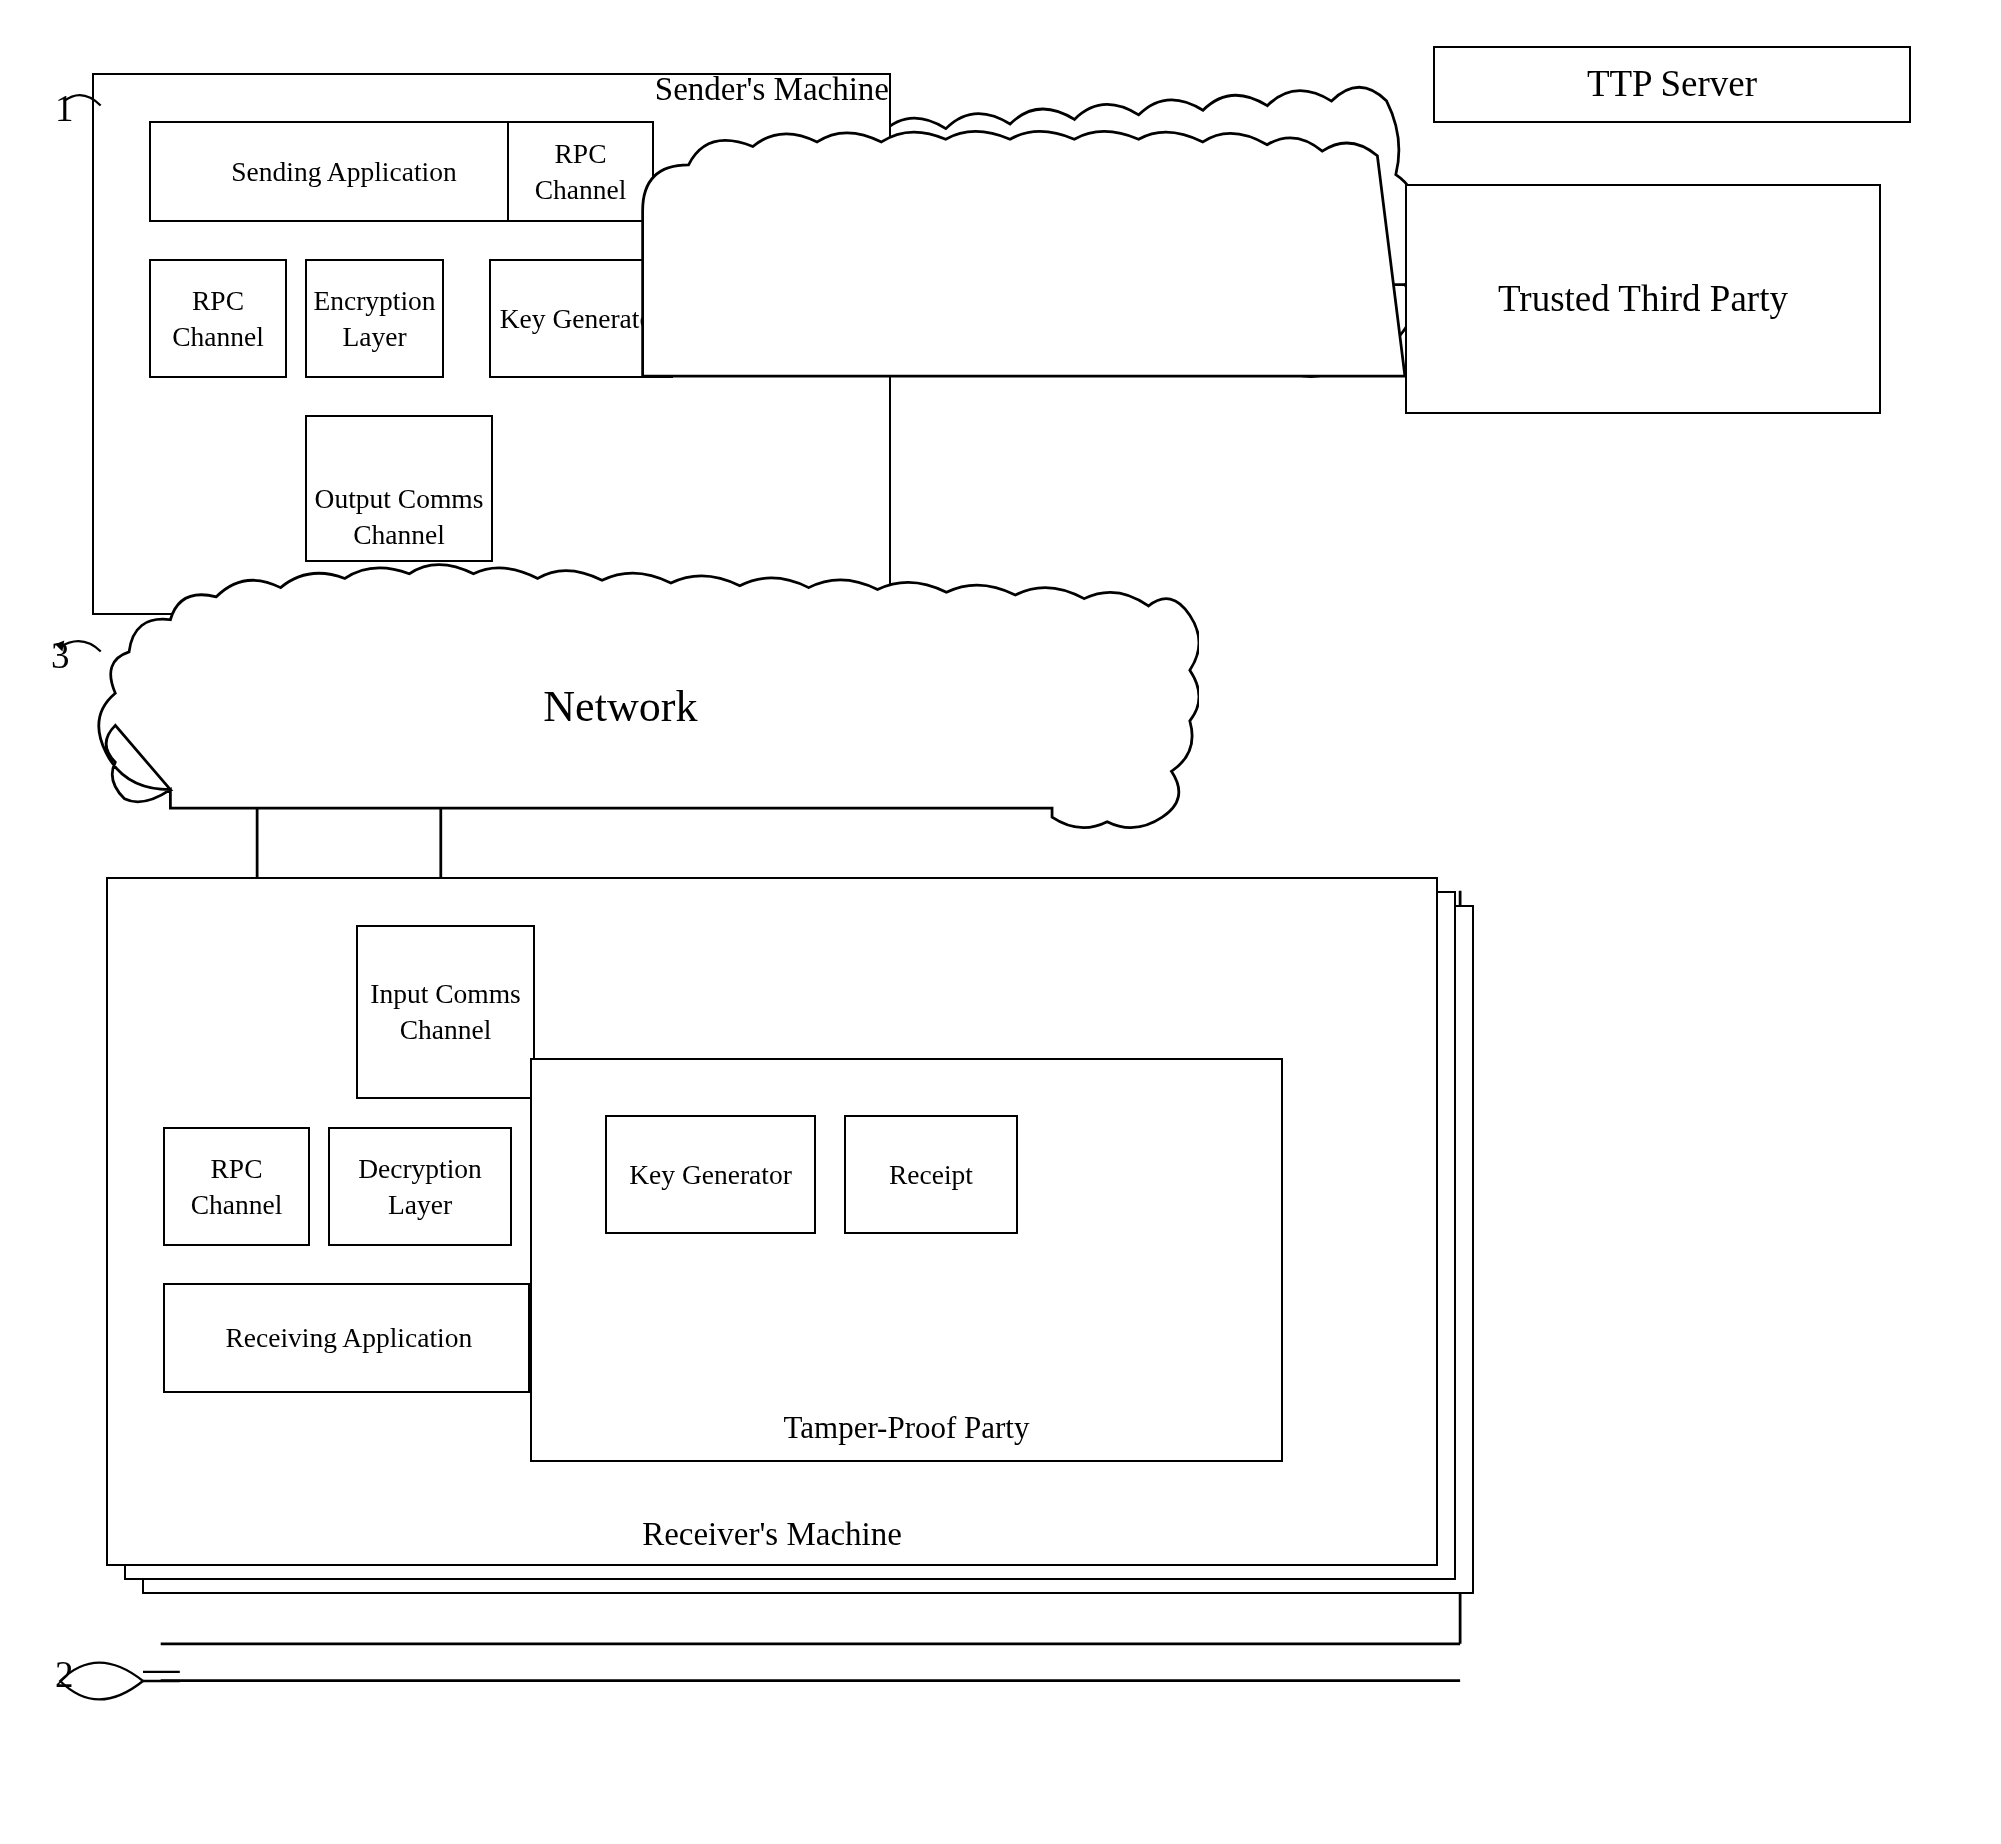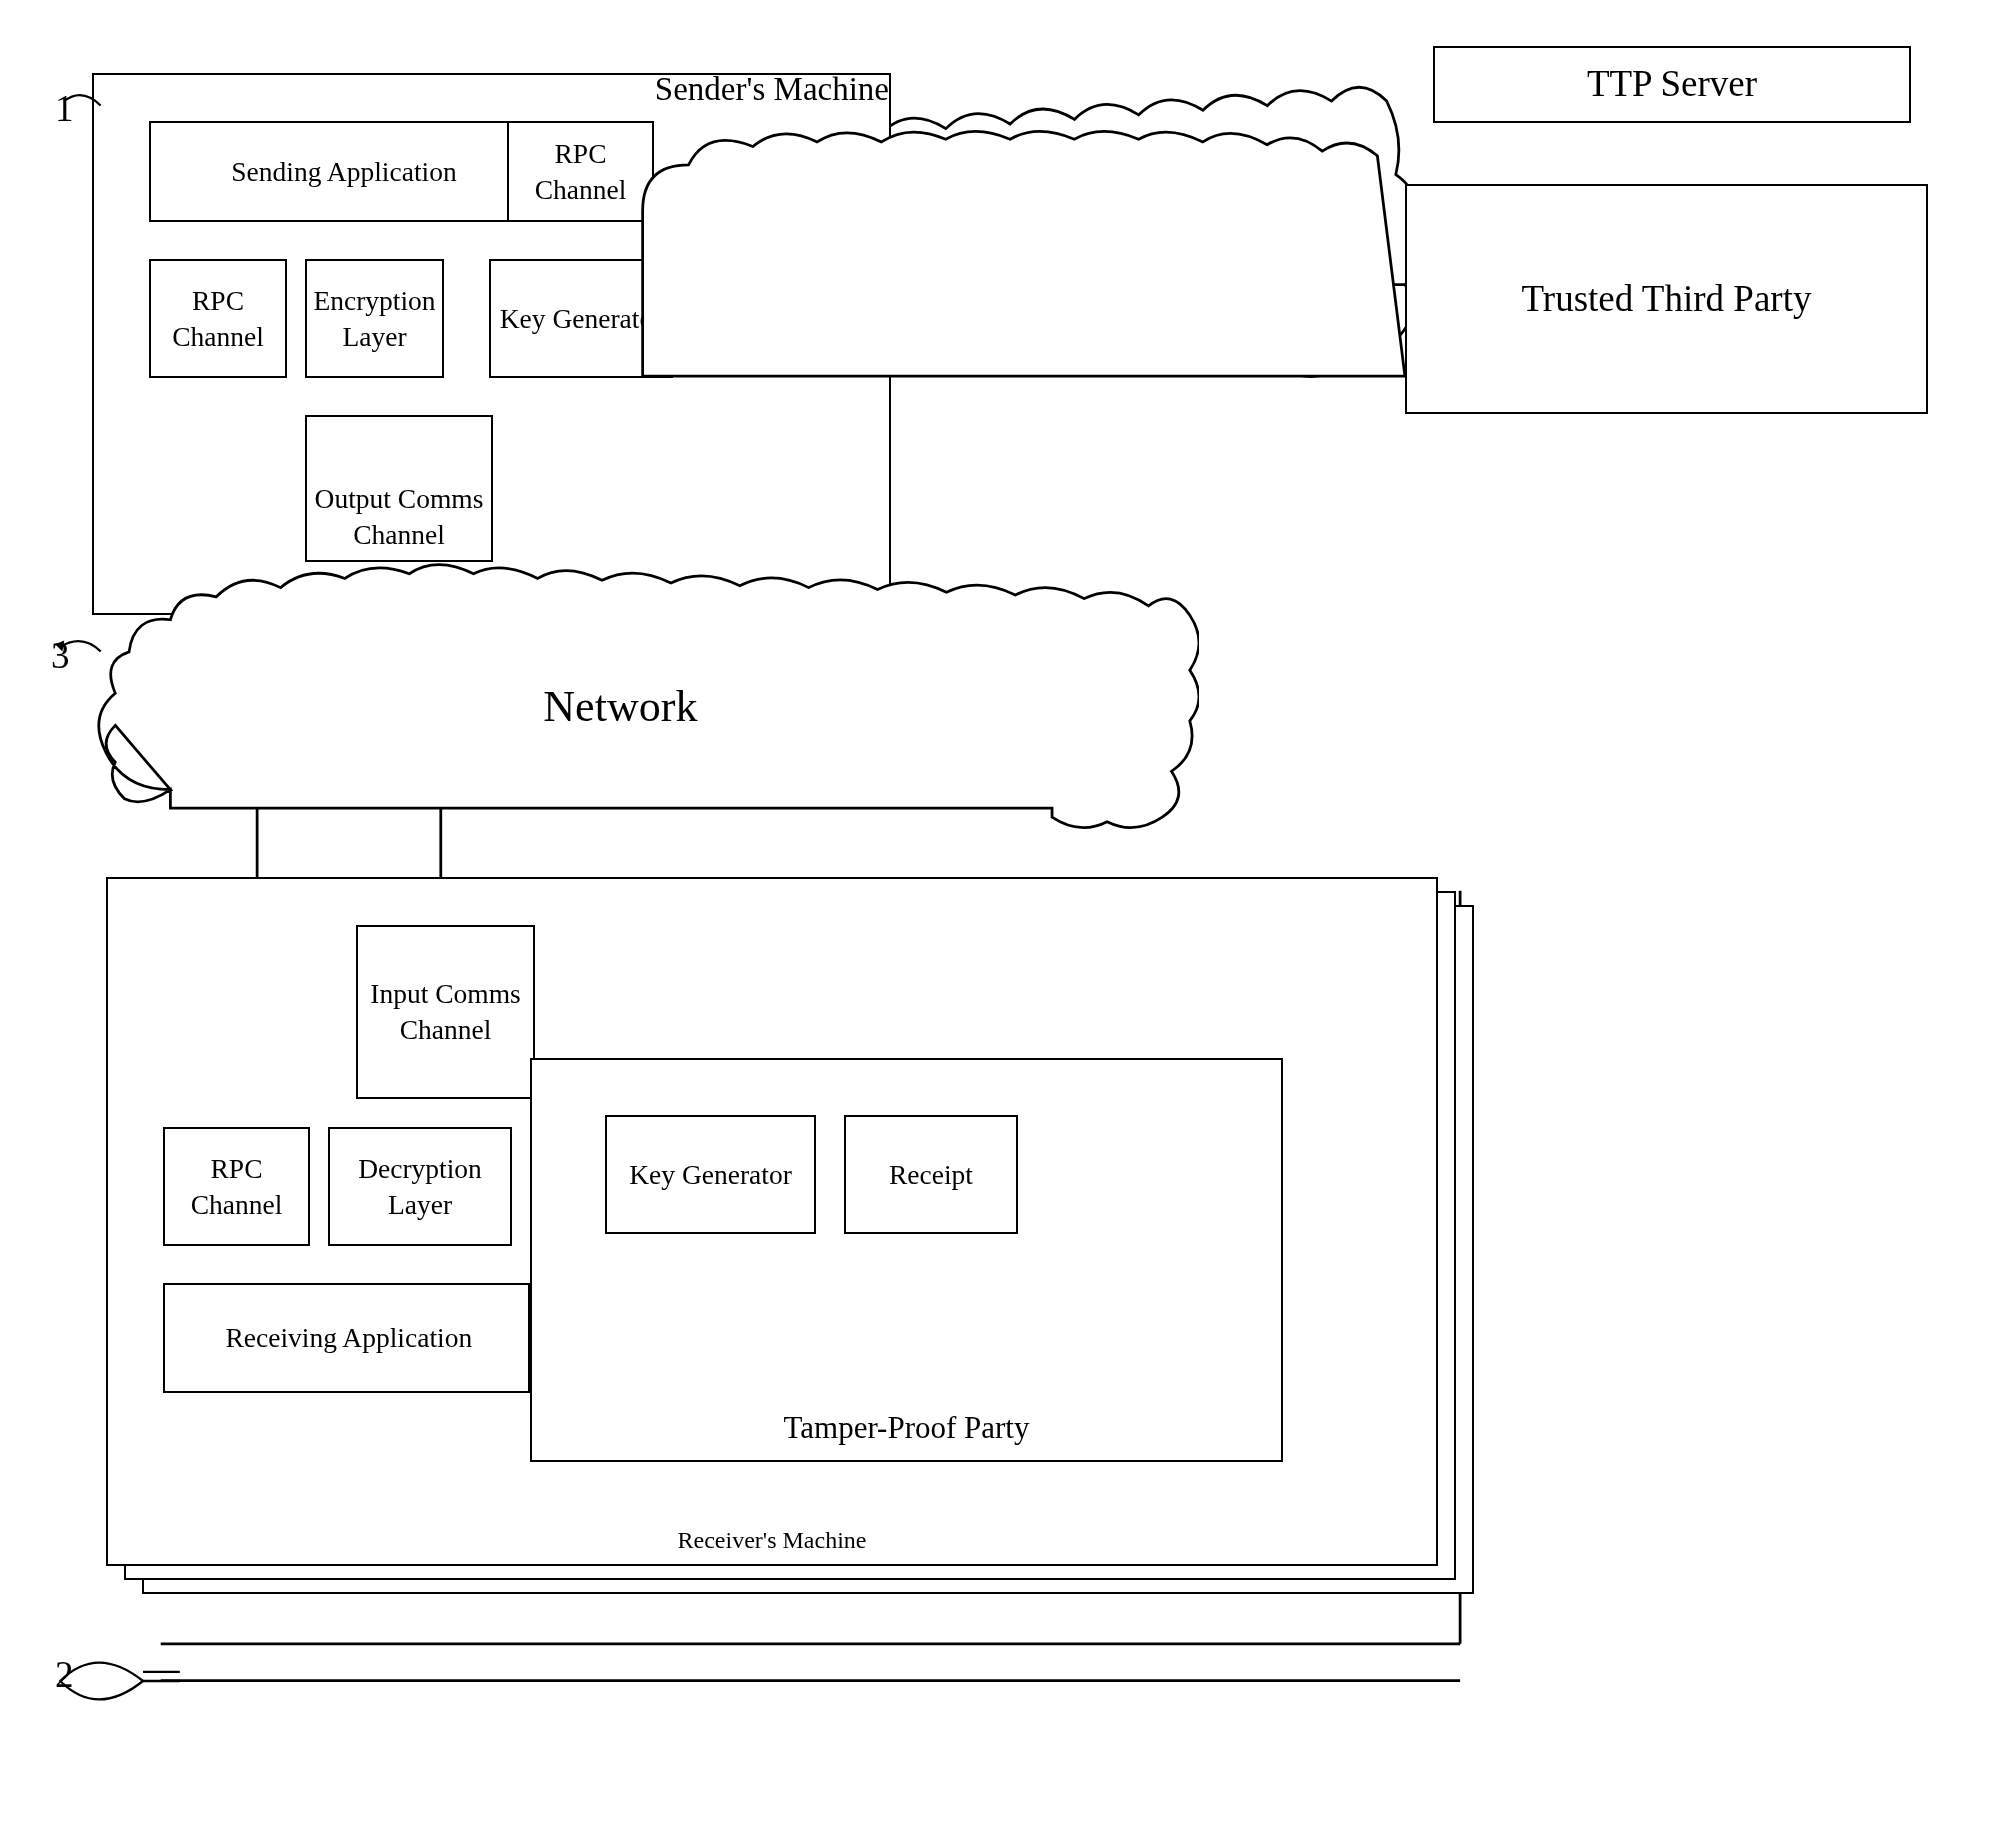--- a/index.html
+++ b/index.html
@@ -60,21 +60,21 @@
       display: flex;
       align-items: center;
       justify-content: center;
       font-size: 37px;
     }
 
     
     #trusted-third-party {
       position: absolute;
       top: 184px; left: 1405px;
-      width: 523px; height: 230px;
+      width: 476px; height: 230px;
       border: 2.8px solid #000;
       background: #fff;
       display: flex;
       align-items: center;
       justify-content: center;
       font-size: 37px;
       text-align: center;
       line-height: 1.3;
     }
 
@@ -269,21 +269,21 @@
       Q 720,5 760,28 Q 790,10 820,35
       Q 850,15 880,40 Q 910,280 910,280
       L 80,280
       Z
     " fill="white" stroke="black" stroke-width="3"></path>
   </svg>
 
   <div id="receivers-machine-3"></div>
   <div id="receivers-machine-2"></div>
   <div id="receivers-machine-1">
-    <div class="label" style="bottom:9.2px; left:0; right:0; font-size:24px; text-align:center; position:absolute;">Receiver's Machine</div>
+    <div class="label" style="bottom:9.2px; left:0; right:0; font-size:33px; text-align:center; position:absolute;">Receiver's Machine</div>
 
     <div class="component-box" style="top:46px; left:248px; width:179px; height:174px;">
       <span>Input Comms Channel</span>
     </div>
 
     <div class="component-box" style="top:248px; left:55px; width:147px; height:119px;">
       <span>RPC<br>Channel</span>
     </div>
 
     <div class="component-box" style="top:248px; left:220px; width:184px; height:119px;">

